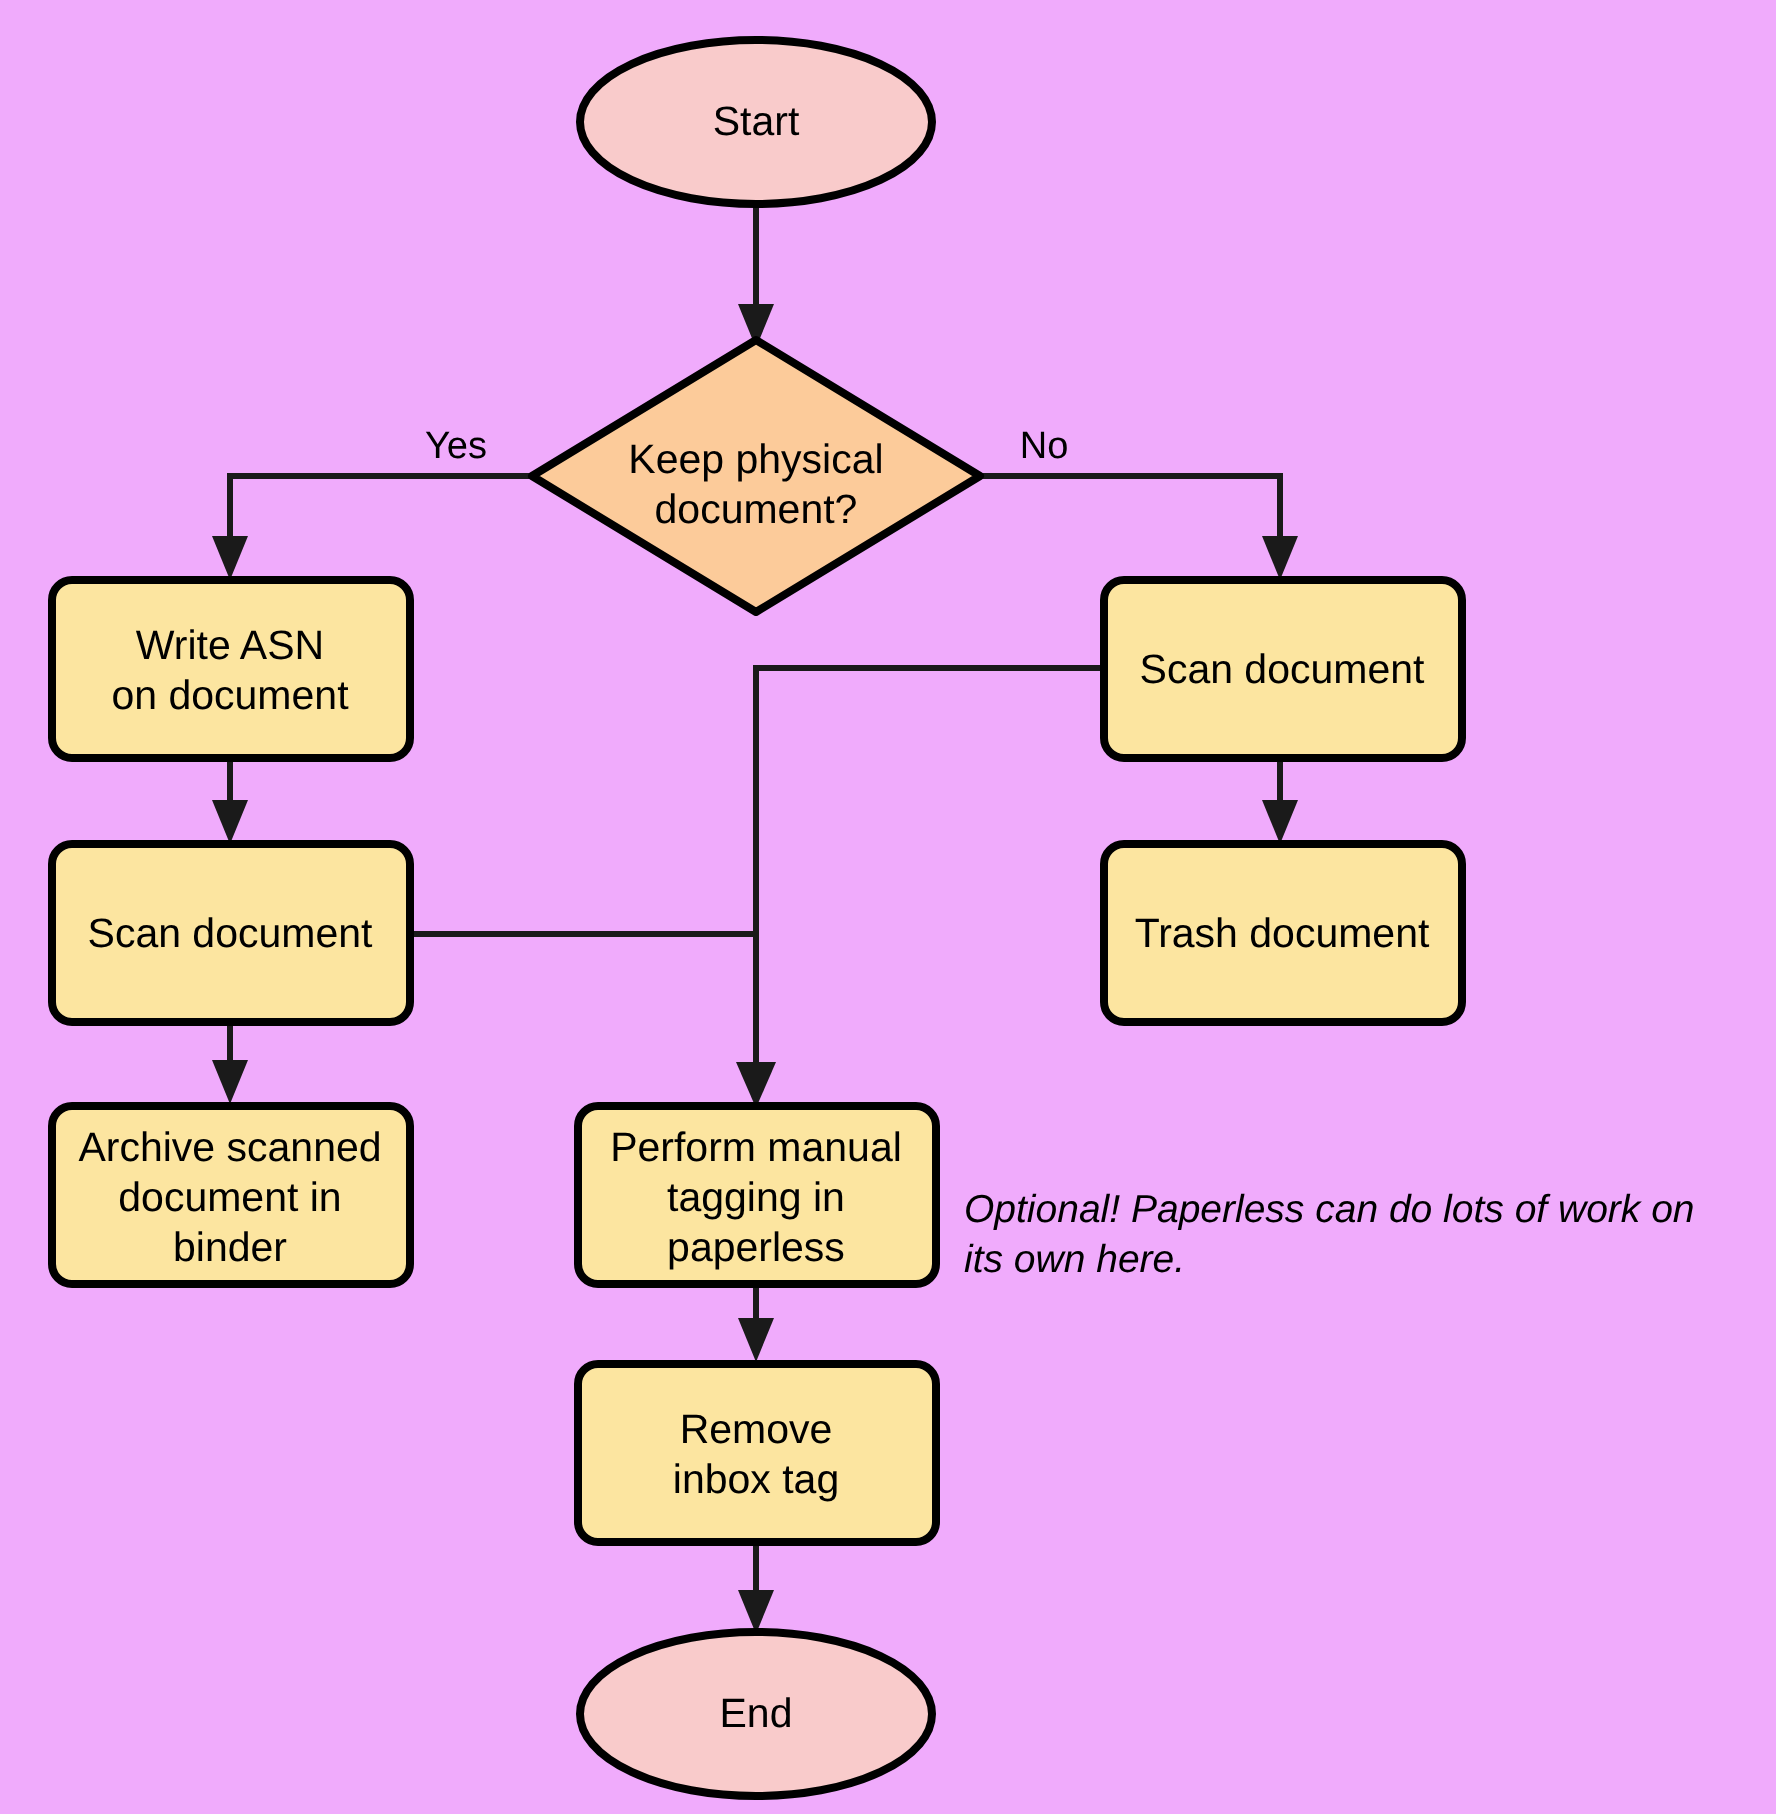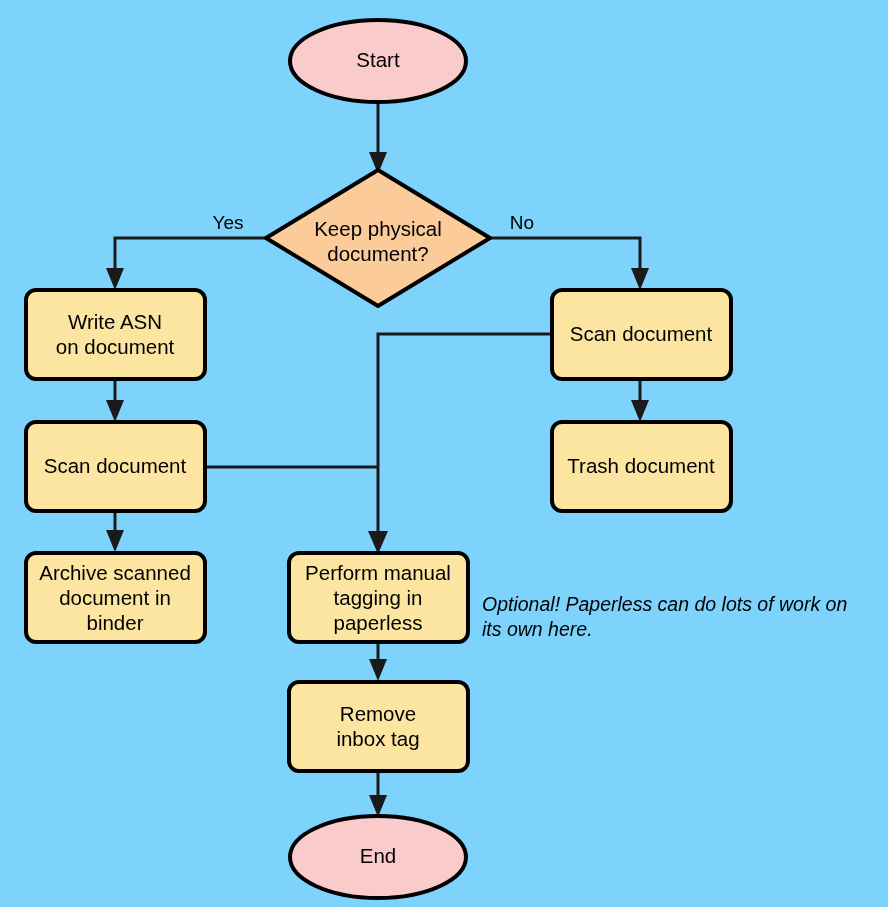--- a/index.html
+++ b/index.html
@@ -11,21 +11,21 @@
   body {
     width: 888px;
     height: 907px;
     font-family: "Liberation Sans", sans-serif;
     overflow: hidden;
   }
   #flowchart-root {
     position: relative;
     width: 888px;
     height: 907px;
-    background: #7dd3fc;
+    background: #f0abfc;
   }
   svg.flow-canvas {
     position: absolute;
     top: 0;
     left: 0;
     width: 888px;
     height: 907px;
   }
   .node-shape {
     stroke: #000000;

